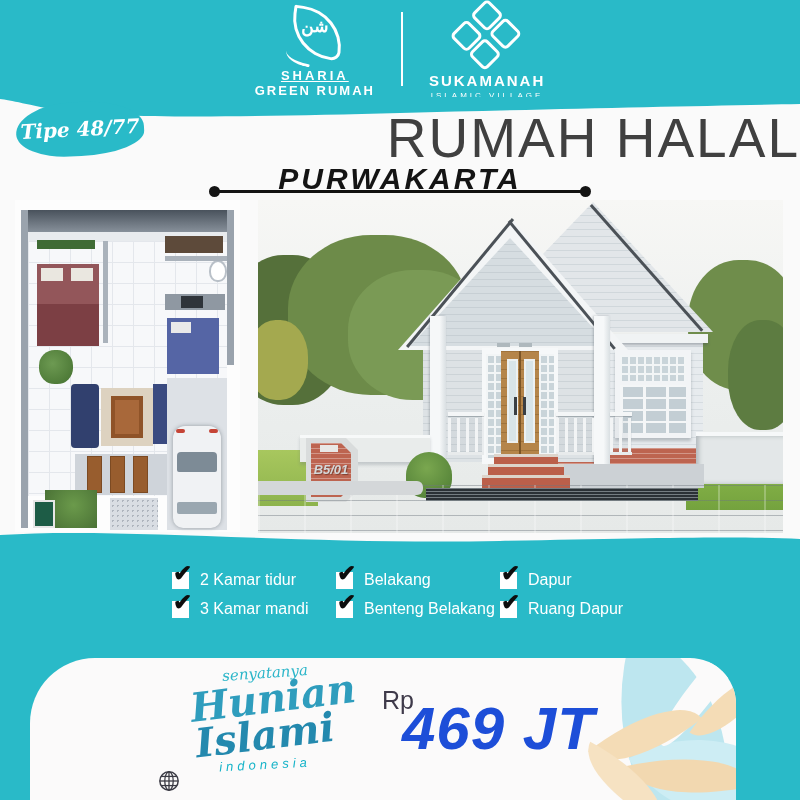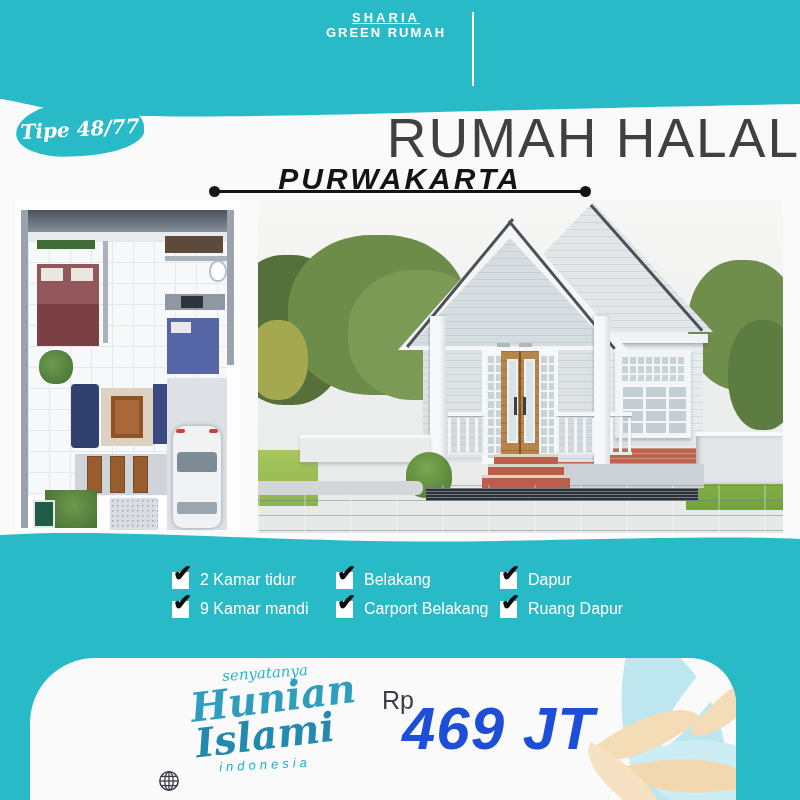--- a/index.html
+++ b/index.html
@@ -190,24 +190,39 @@
   .webrow{position:absolute;left:128px;top:112px;display:flex;align-items:center;gap:8px;}
   .webrow .url{font-size:15px;color:#4a4a52;}
 </style>
 </head>
 <body>
 
 <div class="canvas">
 
   <div class="brandbar">
     <div class="brand">
+      <div class="leafwrap">
+        <div class="leaf"></div>
+        <div class="leafglyph">شن</div>
+        <div class="leafstem"></div>
+      </div>
       <div class="brandline1">SHARIA</div>
       <div class="brandline2">GREEN RUMAH</div>
     </div>
     <div class="divider"></div>
+    <div class="brand">
+      <div class="knot">
+          <span></span>
+          <span></span>
+          <span></span>
+          <span></span>
+        </div>
+      <div class="suk1">SUKAMANAH</div>
+      <div class="suk2">ISLAMIC VILLAGE</div>
+    </div>
   </div>
 
   <div class="panel-main">
     <svg class="wave" style="top:-1px" height="24" viewBox="0 0 800 24" preserveAspectRatio="none">
       <path d="M0,0 L800,0 L800,7 C700,9 550,12 400,16 C250,20 120,22 60,14 C30,8 10,3 0,2 Z" fill="#29bac8"></path>
     </svg>
     <svg class="wave" style="bottom:-1px" height="22" viewBox="0 0 800 22" preserveAspectRatio="none">
       <path d="M0,22 L0,8 C120,0 300,18 500,14 C650,11 740,9 800,12 L800,22 Z" fill="#29bac8"></path>
     </svg>
 
@@ -315,54 +330,59 @@
       <div class="rail" style="left:352px;width:22px">
           <span class="bar"></span>
           <span class="bal"></span>
           <span class="bar2"></span>
         </div>
       <div class="hp-apron"></div>
       <div class="step" style="left:236px;top:254px;width:64px;height:10px"></div>
       <div class="step" style="left:230px;top:264px;width:76px;height:11px"></div>
       <div class="step" style="left:224px;top:275px;width:88px;height:11px"></div>
       <div class="hp-loww"></div>
+      <div class="hp-sign">
+        <div class="in brick"></div>
+        <div class="plq"></div>
+        <div class="num">B5/01</div>
+      </div>
       <div class="hp-shrub"></div>
       <div class="hp-pave"></div>
       <div class="hp-curb"></div>
       <div class="hp-grill"></div>
     </div>
   </div>
 
 
   <div class="fac-col fac-c1">
     <div class="fac-item">
       <span class="fcheck">
           <span class="mark">✔</span>
         </span>
       <span class="lab">2 Kamar tidur</span>
     </div>
     <div class="fac-item">
       <span class="fcheck">
           <span class="mark">✔</span>
         </span>
-      <span class="lab">9 Kamar mandi</span>
+      <span class="lab">3 Kamar mandi</span>
     </div>
   </div>
   <div class="fac-col fac-c2">
     <div class="fac-item">
       <span class="fcheck">
           <span class="mark">✔</span>
         </span>
       <span class="lab">Belakang</span>
     </div>
     <div class="fac-item">
       <span class="fcheck">
           <span class="mark">✔</span>
         </span>
-      <span class="lab">Carport Belakang</span>
+      <span class="lab">Benteng Belakang</span>
     </div>
   </div>
   <div class="fac-col fac-c3">
     <div class="fac-item">
       <span class="fcheck">
           <span class="mark">✔</span>
         </span>
       <span class="lab">Dapur</span>
     </div>
     <div class="fac-item">

